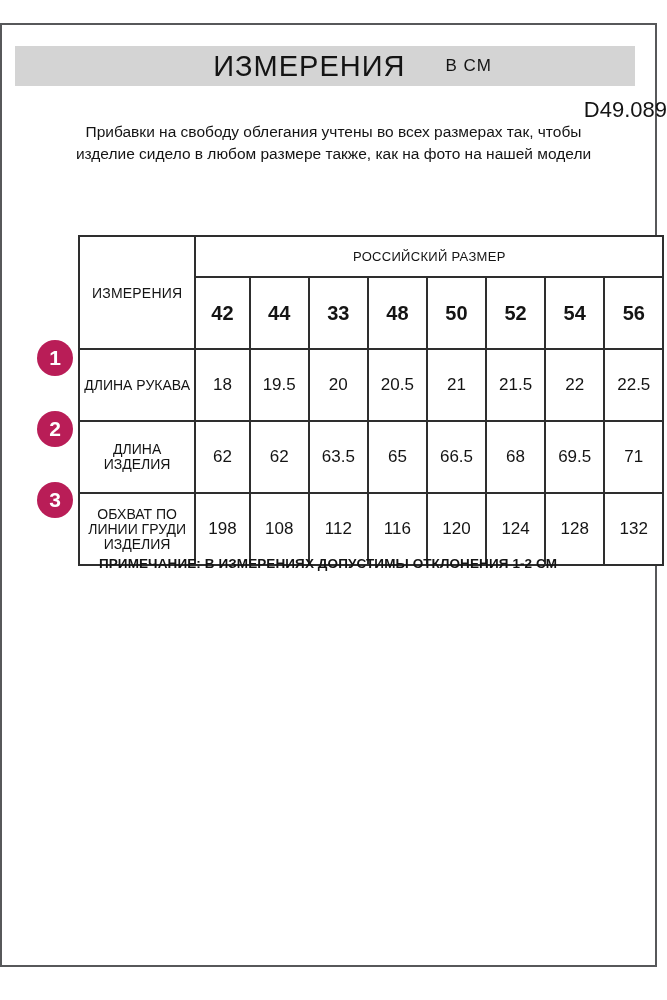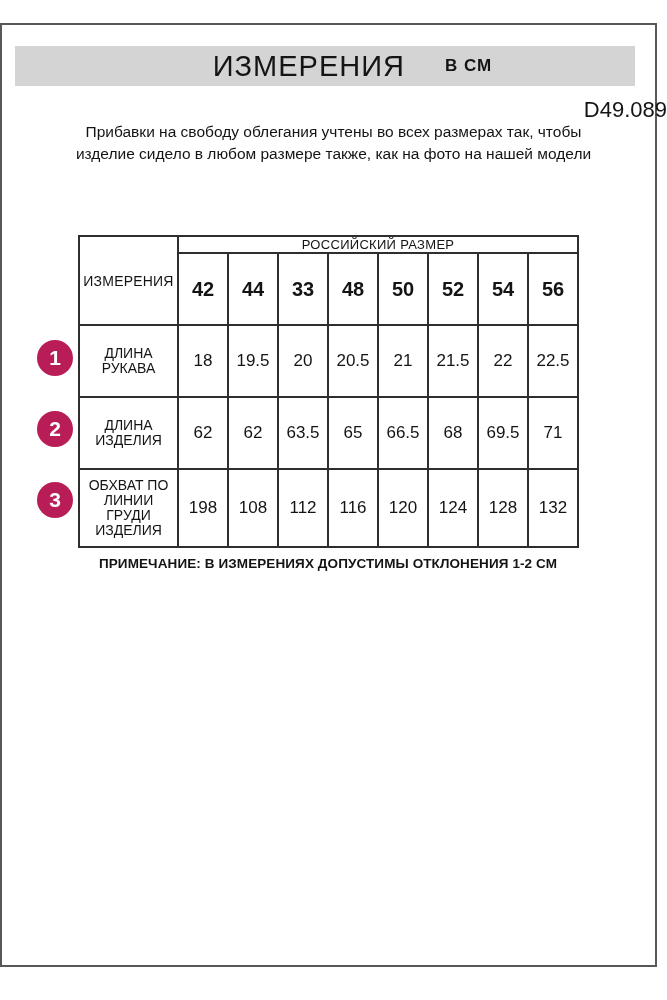--- a/index.html
+++ b/index.html
@@ -23,36 +23,36 @@
     display: flex; align-items: center; justify-content: center;
     padding-left: 55px;
   }
   .title-main {
     font-size: 29px; font-weight: 400; letter-spacing: 1px; white-space: nowrap;
   }
   .title-bold {
     font-size: 29px; font-weight: 700; letter-spacing: 1px; margin-left: 38px; white-space: nowrap;
   }
   .title-units {
-    font-size: 17px; font-weight: 700; letter-spacing: 1px; margin-left: 40px; white-space: nowrap;
+    font-size: 17px; font-weight: 400; letter-spacing: 1px; margin-left: 40px; white-space: nowrap;
   }
   .article {
     position: absolute; left: 0; top: 97px; width: 667px;
     text-align: right; font-size: 22px; font-weight: 400;
   }
   .description {
     position: absolute; left: 73px; top: 121px; width: 521px;
     text-align: center; font-size: 15.5px; line-height: 22px; font-weight: 400;
   }
   .size-table {
     position: absolute; left: 78px; top: 235px;
     border-collapse: collapse; table-layout: fixed;
   }
   .size-table td, .size-table th {
-    border: 2px solid #2e2e2e; padding: 0; text-align: center; vertical-align: middle;
+    border: 2px solid #2e2e2e; padding: 12px; text-align: center; vertical-align: middle;
     background: #ffffff;
   }
   .col-measure { width: 99px; }
   .col-size { width: 50px; }
   .row-group th { height: 17px; font-size: 13px; font-weight: 400; letter-spacing: 0.3px; }
   .row-sizes td { height: 72px; font-size: 20px; font-weight: 700; }
   .corner-cell { font-size: 14px; font-weight: 400; letter-spacing: 0.2px; }
   .data-row td { height: 72px; font-size: 17px; font-weight: 400; }
   .data-row .row-label { font-size: 14px; line-height: 15px; padding: 8px 4px; }
   .num-circle {

